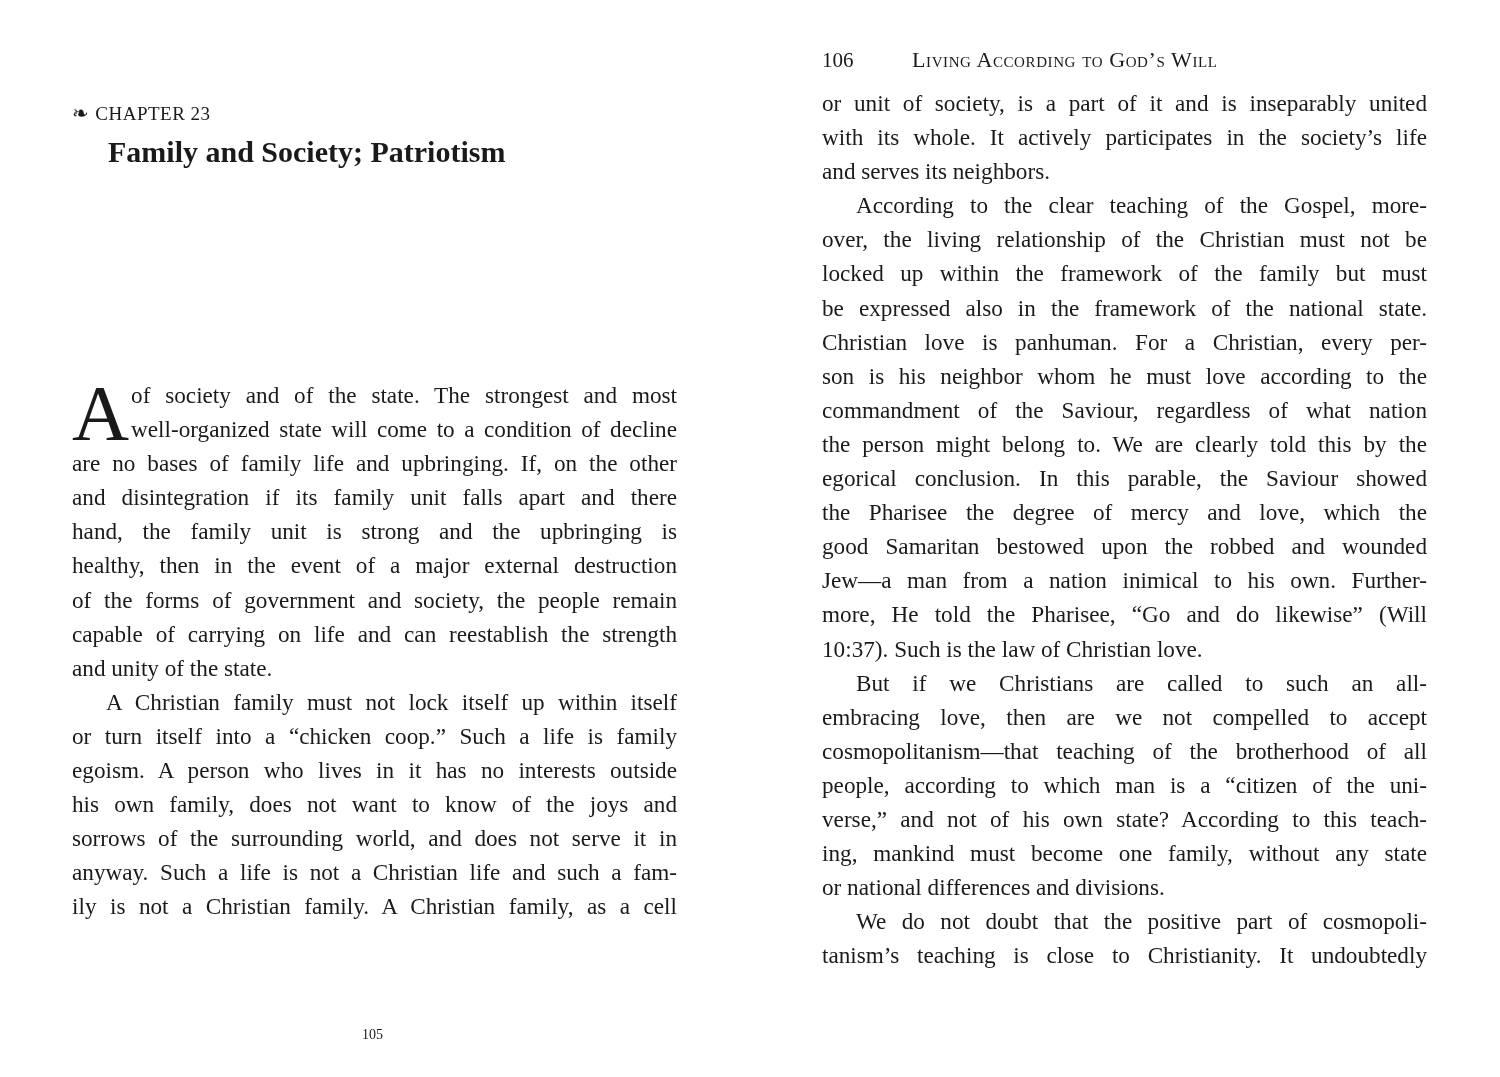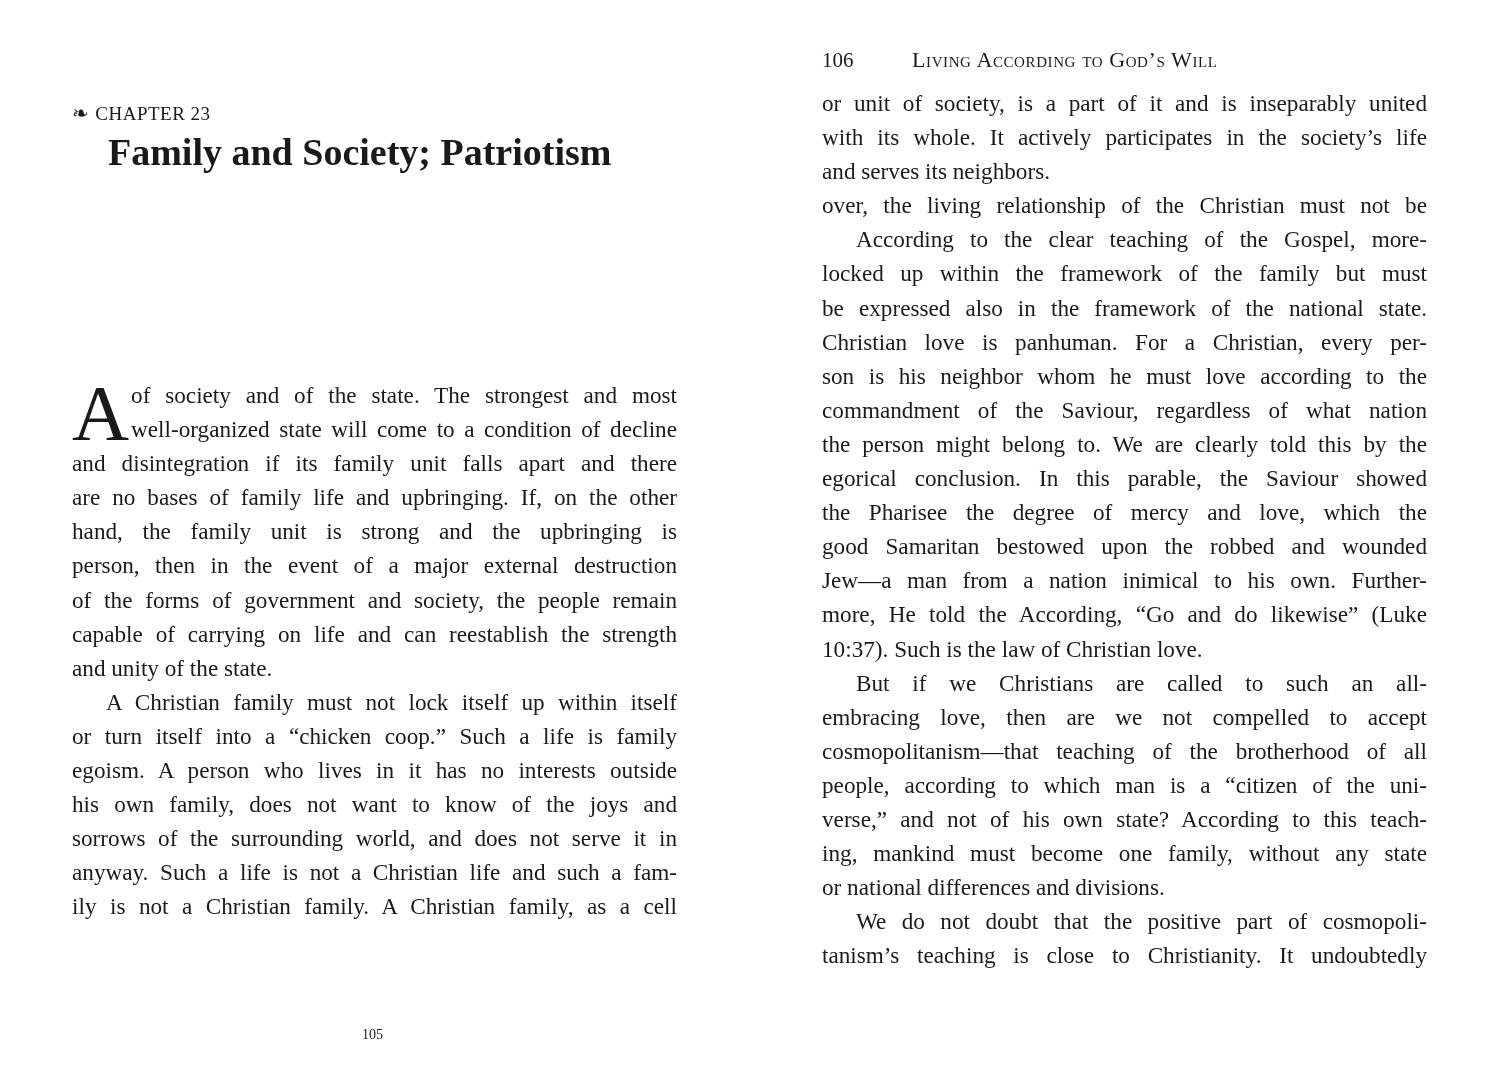--- a/index.html
+++ b/index.html
@@ -40,21 +40,21 @@
       vertical-align: 0px;
     }
     .chapter-label .chap-text {
       text-transform: uppercase;
       font-size: 19px;
     }
     .chapter-title {
       position: absolute;
       left: 108px;
       top: 124px;
-      font-size: 38px;
+      font-size: 30px;
       font-weight: bold;
       line-height: 40px;
       white-space: nowrap;
       margin: 0;
     }
 
     
     .text-block {
       position: absolute;
       width: 605px;
@@ -127,24 +127,24 @@
   <div class="chapter-label">
     <span class="ornament">❧</span><span class="chap-text">Chapter 23</span>
   </div>
   <h1 class="chapter-title">Family and Society; Patriotism</h1>
 
   <div class="text-block">
     <p class="no-indent">
       <span class="dropcap">A</span>
       <span class="line">of society and of the state. The strongest and most</span>
       <span class="line">well-organized state will come to a condition of decline</span>
+      <span class="line">are no bases of family life and upbringing. If, on the other</span>
       <span class="line">and disintegration if its family unit falls apart and there</span>
-      <span class="line">are no bases of family life and upbringing. If, on the other</span>
       <span class="line">hand, the family unit is strong and the upbringing is</span>
-      <span class="line">person, then in the event of a major external destruction</span>
+      <span class="line">healthy, then in the event of a major external destruction</span>
       <span class="line">of the forms of government and society, the people remain</span>
       <span class="line">capable of carrying on life and can reestablish the strength</span>
       <span class="line last">and unity of the state.</span>
     </p>
     <p class="no-indent">
       <span class="line" style="padding-left:34px;box-sizing:border-box;">A Christian family must not lock itself up within itself</span>
       <span class="line">or turn itself into a “chicken coop.” Such a life is family</span>
       <span class="line">egoism. A person who lives in it has no interests outside</span>
       <span class="line">his own family, does not want to know of the joys and</span>
       <span class="line">sorrows of the surrounding world, and does not serve it in</span>
@@ -161,33 +161,33 @@
     <span class="page-num">106</span><span class="head-title">Living According to God’s Will</span>
   </div>
 
   <div class="text-block">
     <p class="no-indent">
       <span class="line">or unit of society, is a part of it and is inseparably united</span>
       <span class="line">with its whole. It actively participates in the society’s life</span>
       <span class="line last">and serves its neighbors.</span>
     </p>
     <p class="no-indent">
+      <span class="line" style="padding-left:34px;box-sizing:border-box;">According to the clear teaching of the Gospel, more-</span>
       <span class="line">over, the living relationship of the Christian must not be</span>
-      <span class="line" style="padding-left:34px;box-sizing:border-box;">According to the clear teaching of the Gospel, more-</span>
       <span class="line">locked up within the framework of the family but must</span>
       <span class="line">be expressed also in the framework of the national state.</span>
       <span class="line">Christian love is panhuman. For a Christian, every per-</span>
       <span class="line">son is his neighbor whom he must love according to the</span>
       <span class="line">commandment of the Saviour, regardless of what nation</span>
       <span class="line">the person might belong to. We are clearly told this by the</span>
       <span class="line">egorical conclusion. In this parable, the Saviour showed</span>
       <span class="line">the Pharisee the degree of mercy and love, which the</span>
       <span class="line">good Samaritan bestowed upon the robbed and wounded</span>
       <span class="line">Jew—a man from a nation inimical to his own. Further-</span>
-      <span class="line">more, He told the According, “Go and do likewise” (Luke</span>
+      <span class="line">more, He told the Pharisee, “Go and do likewise” (Will</span>
       <span class="line last">10:37). Such is the law of Christian love.</span>
     </p>
     <p class="no-indent">
       <span class="line" style="padding-left:34px;box-sizing:border-box;">But if we Christians are called to such an all-</span>
       <span class="line">embracing love, then are we not compelled to accept</span>
       <span class="line">cosmopolitanism—that teaching of the brotherhood of all</span>
       <span class="line">people, according to which man is a “citizen of the uni-</span>
       <span class="line">verse,” and not of his own state? According to this teach-</span>
       <span class="line">ing, mankind must become one family, without any state</span>
       <span class="line last">or national differences and divisions.</span>

